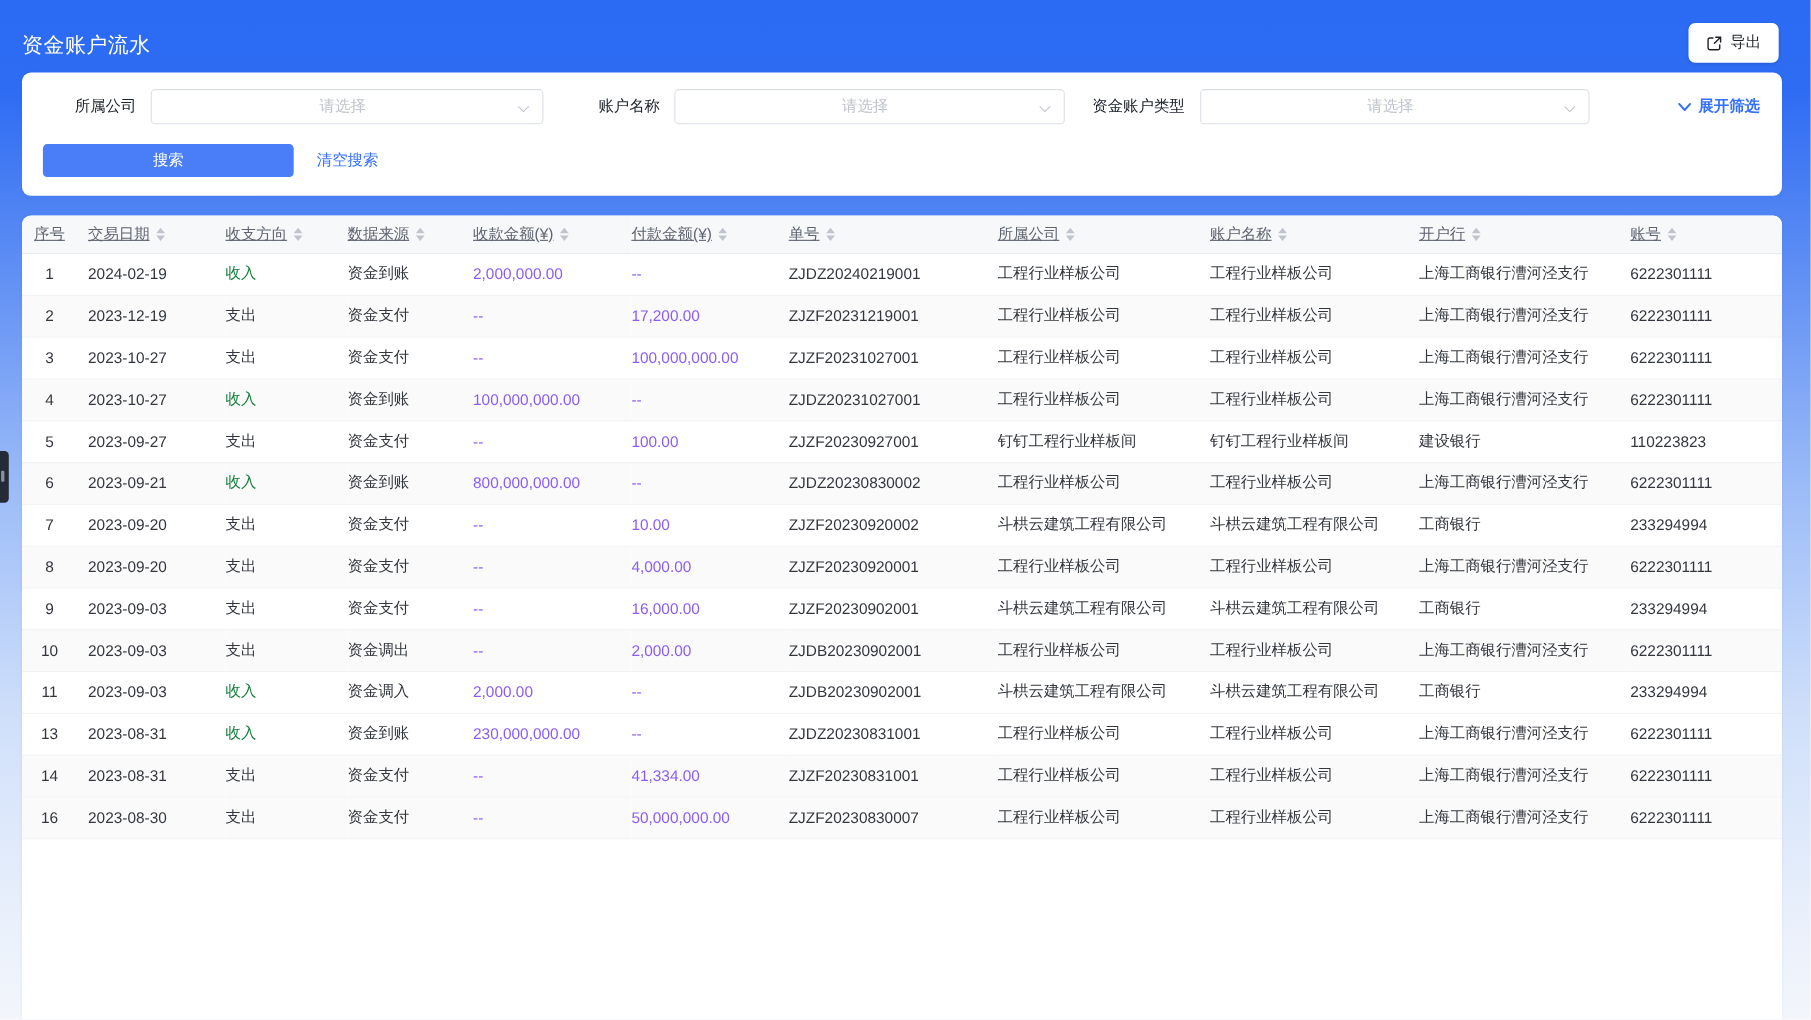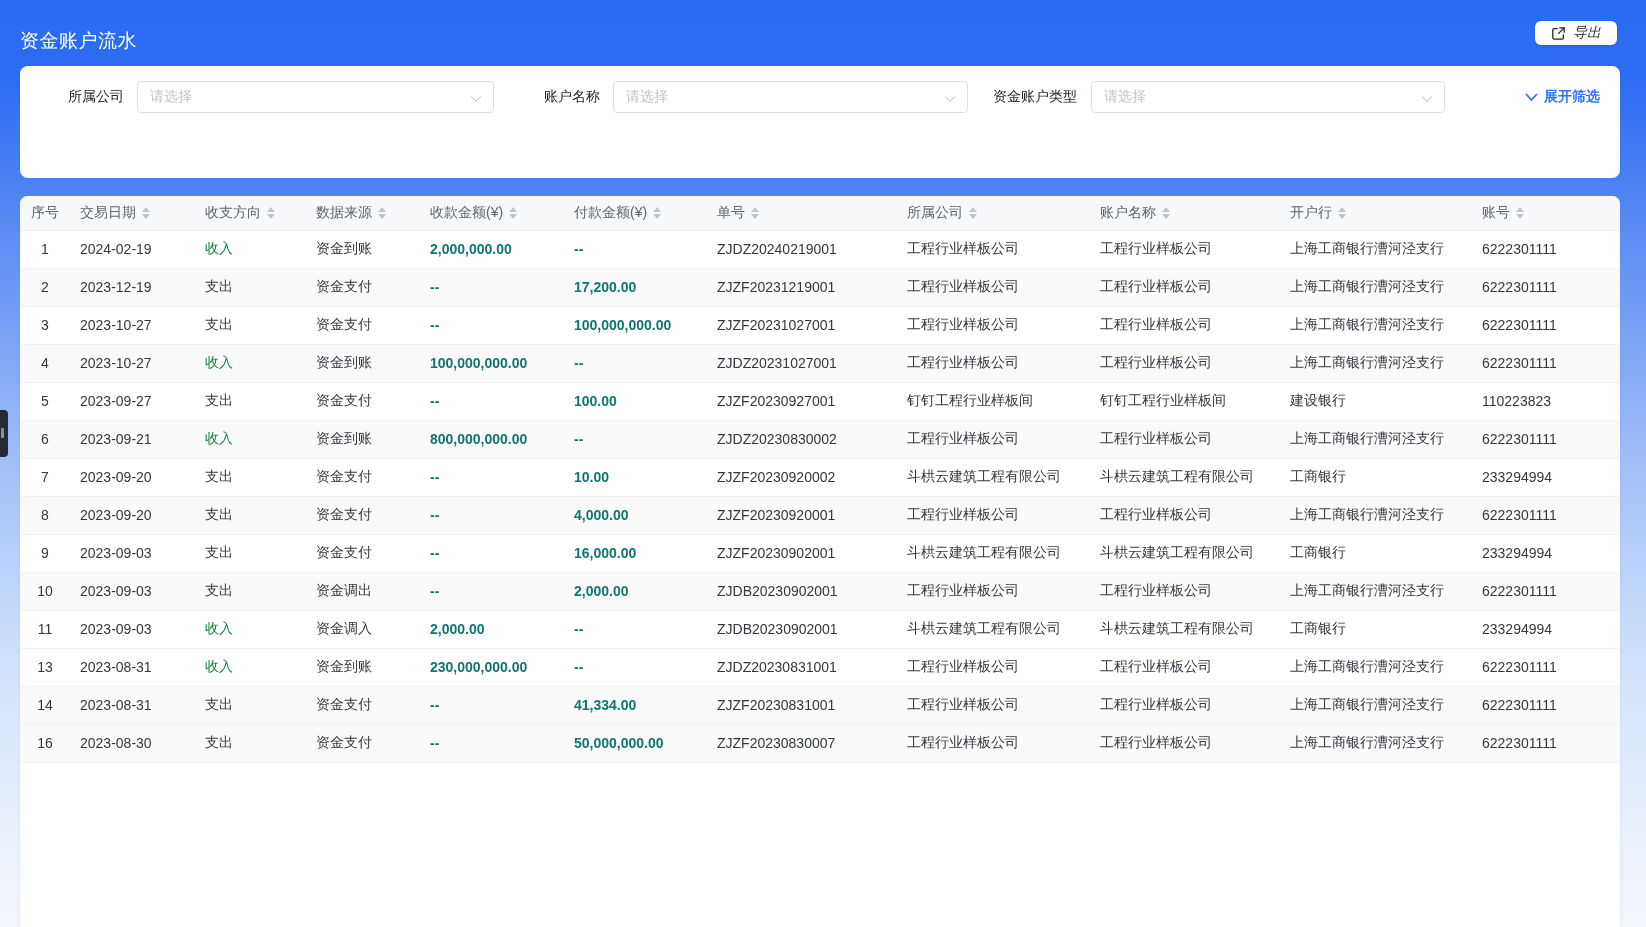--- a/index.html
+++ b/index.html
@@ -9,38 +9,38 @@
     background:linear-gradient(180deg,#2b6af3 0%,#2e6cf3 9%,#5e8ef4 26%,#9cbcf8 48%,#cfdffa 70%,#e9f0fb 90%,#f3f6fb 100%);
     position:relative;
   }
   
   .topbar { height:66px; position:relative; }
   .page-title {
     position:absolute; left:20px; top:28px;
     color:#fff; font-size:19px; font-weight:normal; letter-spacing:.5px;
   }
   .export-btn {
-    position:absolute; right:29px; top:21px; height:24px; padding:0 16px;
+    position:absolute; right:29px; top:21px; height:36px; padding:0 16px;
     background:#fff; border:none; border-radius:6px;
     display:flex; align-items:center; gap:7px;
     font-size:14px; color:#1f2329; cursor:pointer;
     box-shadow:0 1px 3px rgba(20,40,90,.18);
-    font-style:italic;
   }
   
   .filter-card {
     margin:0 26px 0 20px; height:112px; background:#fff; border-radius:8px;
     position:relative; box-shadow:0 1px 4px rgba(30,60,130,.06);
   }
   .filter-row1 { display:flex; align-items:center; padding:15px 20px 0 48px; }
   .f-label { font-size:14px; color:#20262e; white-space:nowrap; }
   .f-select {
     position:relative; height:32px; border:1px solid #dcdfe6; border-radius:4px;
     background:#fff; display:flex; align-items:center; padding:0 20px 0 12px;
     cursor:pointer;
+    justify-content:center;
   }
   .f-select .placeholder { font-size:14px; color:#c0c4cc; }
   .caret-down {
     position:absolute; right:13px; top:11px; width:8px; height:8px;
     border-right:1.4px solid #c0c4cc; border-bottom:1.4px solid #c0c4cc;
     transform:rotate(45deg) scale(.9); transform-origin:center;
   }
   .sel-1 { width:357px; margin-left:13px; }
   .sel-2 { width:355px; margin-left:13px; }
   .sel-3 { width:354px; margin-left:14px; }
@@ -60,31 +60,32 @@
   .table-card {
     margin:18px 26px 0 20px; height:731px; background:#fff;
     border-radius:8px 8px 0 0; overflow:hidden;
     box-shadow:0 1px 4px rgba(30,60,130,.06);
   }
   table { border-collapse:collapse; table-layout:fixed; width:1612px; }
   thead th {
     height:34px; background:#f7f8fa; font-size:14px; font-weight:normal;
     color:#5e6470; text-align:left; padding:0; border-bottom:1px solid #e9ebf0;
     white-space:nowrap;
+    text-decoration:underline;
   }
   thead th .th-inner { display:flex; align-items:center; gap:6px; }
   th.c-seq, td.c-seq { text-align:center; }
   td {
     height:38px; font-size:14px; color:#33373d; padding:0; white-space:nowrap;
     overflow:hidden; border-bottom:1px solid #f0f2f5;
   }
   tr.stripe td { background:#fafafa; }
   td.pad, th.pad { padding-left:10px; }
   .dir-in { color:#15803d; }
-  .amount { color:#0f766e; font-weight:bold; }
+  .amount { color:#8b5cf6; font-weight:normal; }
   .sort-ic { display:inline-flex; flex-direction:column; gap:2px; cursor:pointer; }
   .sort-ic i { display:block; width:0; height:0; border-left:4px solid transparent; border-right:4px solid transparent; }
   .sort-ic .up { border-bottom:5px solid #c0c4cc; }
   .sort-ic .dn { border-top:5px solid #c0c4cc; }
   
   .side-tab {
     position:absolute; left:0; top:410px; width:8px; height:47px;
     background:#252b36; border-radius:0 4px 4px 0;
   }
   .side-tab::after {
@@ -126,20 +127,24 @@
       <span class="placeholder">请选择</span>
       <i class="caret-down"></i>
     </div>
     <span class="expand-link">
       <svg width="13" height="9" viewBox="0 0 13 9">
           <path d="M1.5 1.5 L6.5 7 L11.5 1.5" fill="none" stroke="#3370ff" stroke-width="1.8" stroke-linecap="round" stroke-linejoin="round"></path>
         </svg>
       <span>展开筛选</span>
     </span>
   </div>
+  <div class="filter-row2">
+    <button class="search-btn">搜索</button>
+    <span class="clear-link">清空搜索</span>
+  </div>
 </div>
 
 <div class="table-card">
   <table>
     <colgroup>
       <col style="width:50px">
         <col style="width:135px">
         <col style="width:111px">
         <col style="width:114px">
       <col style="width:144px">

